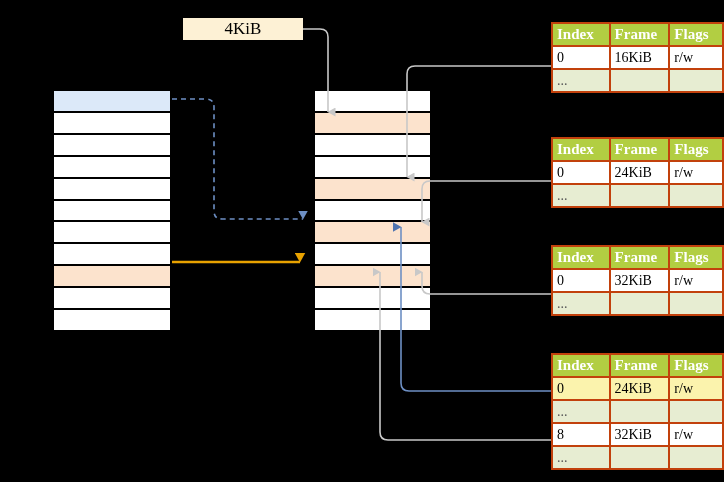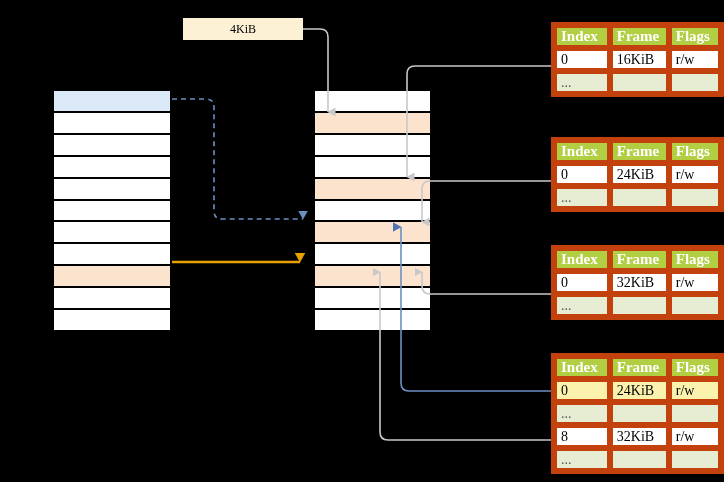--- a/index.html
+++ b/index.html
@@ -30,34 +30,34 @@
   }
   .memrow.blue   { background: #dce9f9; }
   .memrow.peach  { background: #fce3cd; }
 
   
   .tag {
     position: absolute;
     box-sizing: border-box;
     background: #fdf1d5;
     color: #000000;
-    font-size: 12px;
+    font-size: 17px;
     line-height: 22px;
     text-align: center;
   }
 
   
   .ptable {
     position: absolute;
     border-collapse: collapse;
     table-layout: fixed;
     font-size: 14px;
   }
   .ptable th, .ptable td {
-    border: 6px solid #c2410c;
+    border: 2px solid #c2410c;
     padding: 0 4px;
     height: 23px;
     box-sizing: border-box;
     text-align: left;
     vertical-align: middle;
     overflow: hidden;
     white-space: nowrap;
   }
   .ptable th {
     background: #b2ce42;

